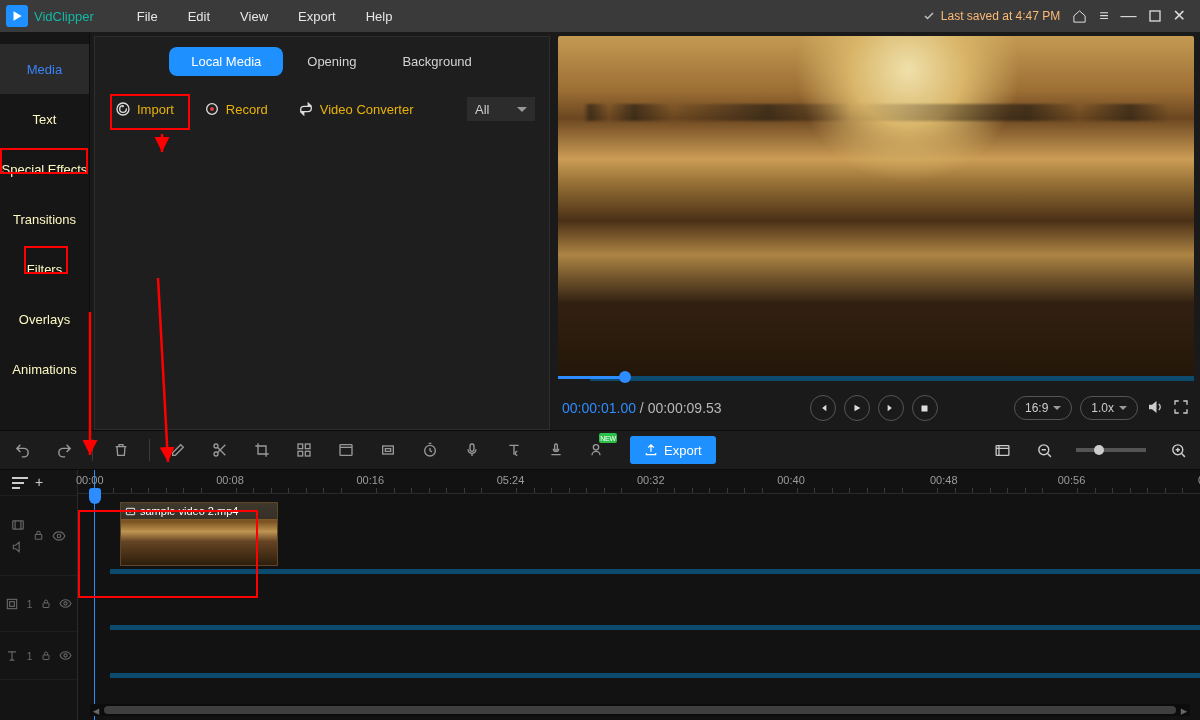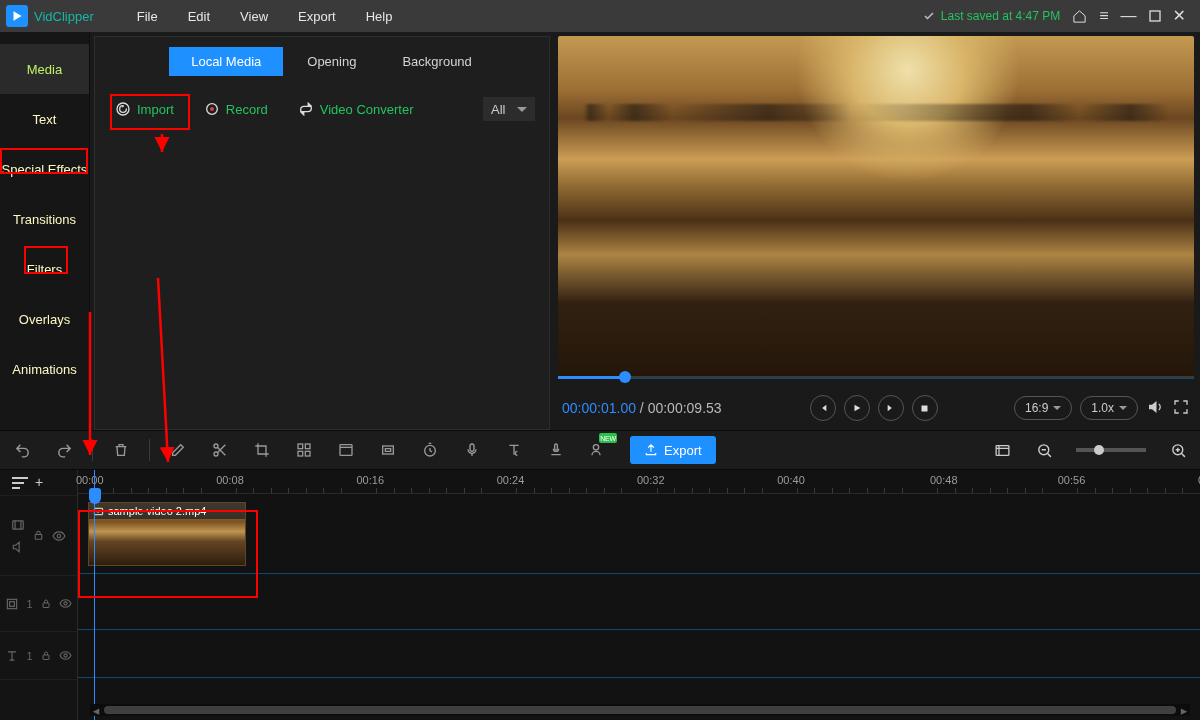--- a/index.html
+++ b/index.html
@@ -5,41 +5,41 @@
   * { box-sizing: border-box; margin: 0; padding: 0; font-family: "Segoe UI", Arial, sans-serif; }
   body { background:#1a1a1a; width:1200px; height:720px; overflow:hidden; color:#ccc; font-size:13px; position:relative; }
 
   
   .menubar { height:32px; background:#3a3a3a; display:flex; align-items:center; padding-left:6px; }
   .menubar .logo { width:22px; height:22px; background:#1e90ff; border-radius:3px; display:flex; align-items:center; justify-content:center; margin-right:6px; }
   .menubar .logo svg { display:block; }
   .menubar .appname { color:#14b8a6; font-size:13px; margin-right:28px; }
   .menubar .menu-item { color:#e6e6e6; margin:0 15px; cursor:pointer; }
   .menubar .spacer { flex:1; }
-  .menubar .autosave { color:#22c55e; font-size:12px; margin-right:12px; display:flex; align-items:center;}
+  .menubar .autosave { color:#fdba74; font-size:12px; margin-right:12px; display:flex; align-items:center;}
   .menubar .autosave svg { margin-right:6px; }
   .menubar .win-controls { display:flex; align-items:center; gap:12px; margin-right:14px; }
   .menubar .win-controls span { color:#dcdcdc; cursor:pointer; font-size:16px; line-height:1; }
   .menubar .win-controls svg { display:block;}
 
   
   .main { display:flex; height:398px; }
   
   .leftrail { width:90px; background:#161616; padding-top:12px; display:flex; flex-direction:column; border-right:1px solid #0d0d0d;}
   .leftrail .tab { height:50px; display:flex; align-items:center; justify-content:center; font-size:13px; color:#fef9c3; cursor:pointer; }
-  .leftrail .tab.active { background:#2a2a2a; color:#bef264; }
+  .leftrail .tab.active { background:#2a2a2a; color:#3b82f6; }
 
   
   .mediapanel { width:456px; background:#1e1e1e; border:1px solid #2e2e2e; margin:4px 0 0 4px; padding:10px 14px 14px; position:relative;}
   .subtabs { display:flex; justify-content:center; gap:2px; margin-bottom:18px;}
   .subtabs .subtab { padding:7px 22px; font-size:13px; color:#d3d3d3; cursor:pointer;}
-  .subtabs .subtab.active { background:#1e90ff; color:#fff; border-radius:0;margin-left:19px;}
+  .subtabs .subtab.active { background:#1e90ff; color:#fff; border-radius:8px;margin-left:19px;}
   .mp-toolbar { display:flex; align-items:center; gap:18px; height:30px;}
-  .mp-btn { display:flex; align-items:center; gap:6px; color:#22c55e; cursor:pointer; font-size:13px; padding:4px 6px; border-radius:2px;}
-  .mp-filter { margin-left:auto; width:52px; height:24px; background:#2c2c2c; padding:0 8px; display:flex; align-items:center; justify-content:space-between; font-size:13px; cursor:pointer;}
+  .mp-btn { display:flex; align-items:center; gap:6px; color:#eab308; cursor:pointer; font-size:13px; padding:4px 6px; border-radius:2px;}
+  .mp-filter { margin-left:auto; width:68px; height:24px; background:#2c2c2c; padding:0 8px; display:flex; align-items:center; justify-content:space-between; font-size:13px; cursor:pointer;}
   .mp-filter .tri { border-left:5px solid transparent; border-right:5px solid transparent; border-top:5px solid #999;}
   .thumbwrap { margin-top:18px; width:112px; }
   .thumb { width:112px; height:76px; border-radius:2px; position:relative; overflow:hidden; background:linear-gradient(to bottom, #d29a3e 0%, #a26a26 32%, #6a4420 46%, #c99a4a 60%, #4a3216 100%);}
   .thumb .mark { position:absolute; top:4px; right:4px; width:14px; height:14px; border:1px solid #bbb; border-radius:2px; display:flex; align-items:center; justify-content:center;}
   .thumb .mark::after { content:""; width:4px; height:4px; background:#bbb;}
   .thumb .dur { position:absolute; left:0; right:0; bottom:0; height:18px; background:rgba(0,0,0,.55); color:#eee; font-size:11px; display:flex; align-items:center; padding-left:6px;}
   .thumbname { font-size:12px; color:#cfcfcf; margin-top:6px; max-width:112px; white-space:nowrap; overflow:hidden; text-overflow:ellipsis;}
 
   
   .preview { flex:1; display:flex; flex-direction:column; padding:4px 6px 0 8px; }
@@ -77,21 +77,21 @@
   .trackhead { width:78px; background:#141414; border-right:1px solid #2a2a2a;}
   .trackhead .ruler-pad{height:26px;}
   .trow { display:flex; align-items:center; justify-content:center; gap:7px; color:#666; font-size:11px; border-bottom:1px solid #1f1f1f; }
   .trow svg { display:block; }
   .stack { display:flex; flex-direction:column; gap:8px; align-items:center; color:#666; height:100%; justify-content:center;}
 
   .tracks { flex:1; position:relative;}
   .ruler { height:20px; border-bottom:1px solid #2a2a2a; position:relative; font-size:11px; color:#9c9c9c; margin-top:4px;}
   .ruler .lbl { position:absolute; top:0;}
   .ruler .tick { position:absolute; top:14px; width:1px; height:5px; background:#3a3a3a;}
-  .track { border-bottom:1px solid #0c4a6e; position:relative;}
+  .track { border-bottom:5px solid #0c4a6e; position:relative;margin-left:32px;}
   .clip { position:absolute; top:8px; left:10px; width:158px; height:64px; background:
     linear-gradient(to bottom, #c09045 0%, #7a5220 30%, #bf9452 46%, #654424 62%, #2e1e0c 100%);
     border:1px solid #5e462a; }
   .clip .cliplabel { position:absolute; top:0; left:0; right:0; height:16px; background:rgba(40,40,40,.85); color:#fff; font-size:11px; padding-left:4px; display:flex; align-items:center; gap:4px;}
   .playhead { position:absolute; top:0; bottom:0; width:0; border-left:1px solid #2d8cff;}
   .playhead .knob { position:absolute; top:18px; left:-6px; width:12px; height:16px; background:#2d8cff; border-radius:3px 3px 6px 6px;}
   .hscroll { position:absolute; left:90px; right:10px; bottom:4px; height:12px; background:#0c0c0c; display:flex; align-items:center;}
   .hscroll .thumb2 { position:absolute; top:2px; bottom:2px; border-radius:4px; background:#3f3f3f;}
   .hscroll .ar { position:absolute; top:0; bottom:0; width:12px; display:flex; align-items:center; justify-content:center; color:#666;}
 
@@ -441,21 +441,21 @@
         <div class="tick" style="left: 245.438px;"></div>
         <div class="tick" style="left: 262.969px;"></div>
         <div class="lbl" style="left: 278.5px;">00:16</div>
         <div class="tick" style="left: 298.031px;"></div>
         <div class="tick" style="left: 315.562px;"></div>
         <div class="tick" style="left: 333.094px;"></div>
         <div class="tick" style="left: 350.625px;"></div>
         <div class="tick" style="left: 368.156px;"></div>
         <div class="tick" style="left: 385.688px;"></div>
         <div class="tick" style="left: 403.219px;"></div>
-        <div class="lbl" style="left: 418.75px;">00:24</div>
+        <div class="lbl" style="left: 418.75px;">05:24</div>
         <div class="tick" style="left: 438.281px;"></div>
         <div class="tick" style="left: 455.812px;"></div>
         <div class="tick" style="left: 473.344px;"></div>
         <div class="tick" style="left: 490.875px;"></div>
         <div class="tick" style="left: 508.406px;"></div>
         <div class="tick" style="left: 525.938px;"></div>
         <div class="tick" style="left: 543.469px;"></div>
         <div class="lbl" style="left: 559px;">00:32</div>
         <div class="tick" style="left: 578.531px;"></div>
         <div class="tick" style="left: 596.062px;"></div>

